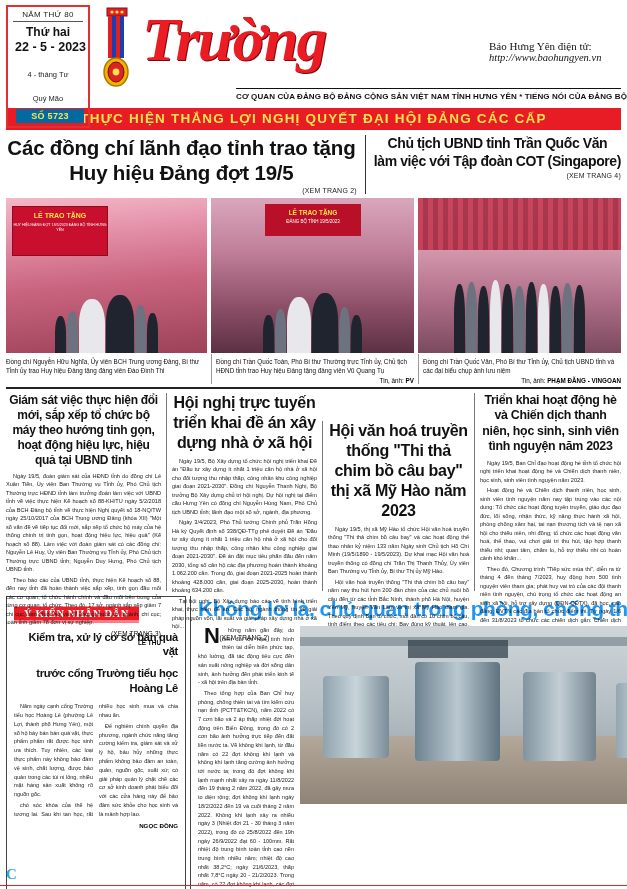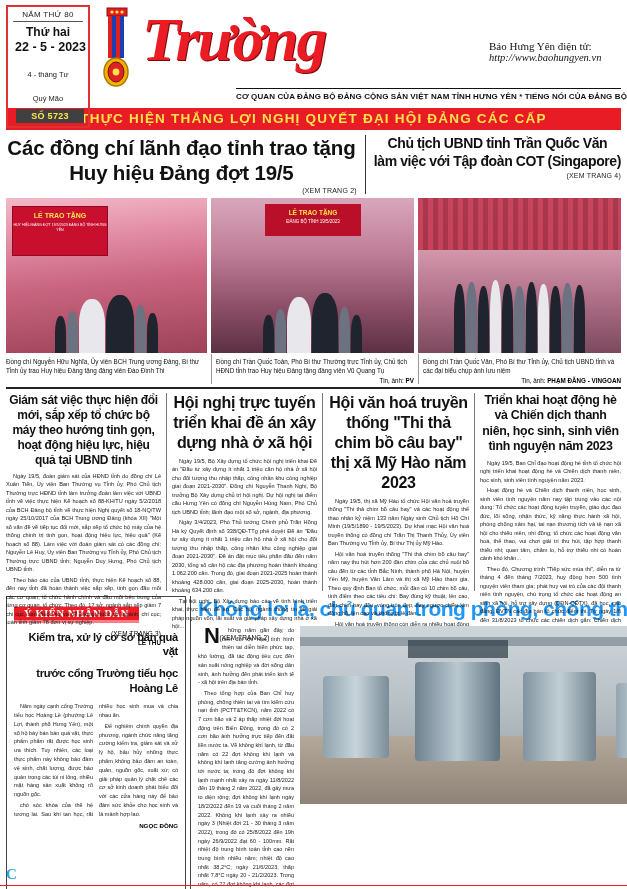--- a/index.html
+++ b/index.html
@@ -19,21 +19,21 @@
     text-align: center; flex: 0 0 84px; margin-top: 1px;
   }
   .datebox .yr {
     font-size: 8px; letter-spacing: .3px; color: #222; padding-bottom: 2px;
     border-bottom: 1px solid #555; margin: 0 3px 3px 3px; white-space: nowrap;
   }
   .datebox .dow { font-size: 12px; font-weight: bold; color: #111; line-height: 1.25; }
   .datebox .date { font-size: 12.5px; font-weight: bold; color: #111; line-height: 1.25; white-space: nowrap; text-align: right; }
   .datebox .lunar { font-size: 7.5px; color: #222; line-height: 1.35; margin-top: 14px; }
   .datebox .issue {
-    margin: 5px 2px 1px 6px; background: #404040; color: #ffe44d;
+    margin: 5px 2px 1px 6px; background: #0369a1; color: #ffe44d;
     font-size: 9px; font-weight: bold; padding: 2px 0; letter-spacing: .3px;
   }
 
   .medal { width: 46px; flex: 0 0 46px; position: relative; margin: 2px 0 0 4px; }
   .medal svg { display: block; }
 
   .titleblock { flex: 1 1 auto; position: relative; height: 100px; }
   .bigtitle {
     font-family: "Liberation Serif", serif;
     font-size: 62px; font-weight: bold; font-style: italic;
@@ -121,21 +121,21 @@
   .hr-thick { border-top: 2px solid #222; margin: 3px 0 4px 0; }
 
   
   .cols4 { display: flex; height: 198px; }
   .c4 { padding: 0 5px; position: relative; }
   .c4:first-child { padding-left: 0; }
   .c4:last-child { padding-right: 0; }
   .cdiv { border-left: 1px solid #777; }
   .col-a { flex: 0 0 160px; }
   .col-b { flex: 0 0 156px; }
-  .col-c { flex: 0 0 152px; }
+  .col-c { flex: 0 0 152px; margin-top: 28px; }
   .col-d { flex: 1 1 auto; }
 
   .c4 h3 {
     font-size: 12px; font-weight: bold; text-align: center; color: #111;
     line-height: 1.25; letter-spacing: -.3px;
   }
   .c4 h3.sm { font-size: 16px; }
   .c4 h3.lg { font-size: 12.4px; }
   .bodytext {
     font-size: 5.6px; line-height: 1.52; color: #1a1a1a;

